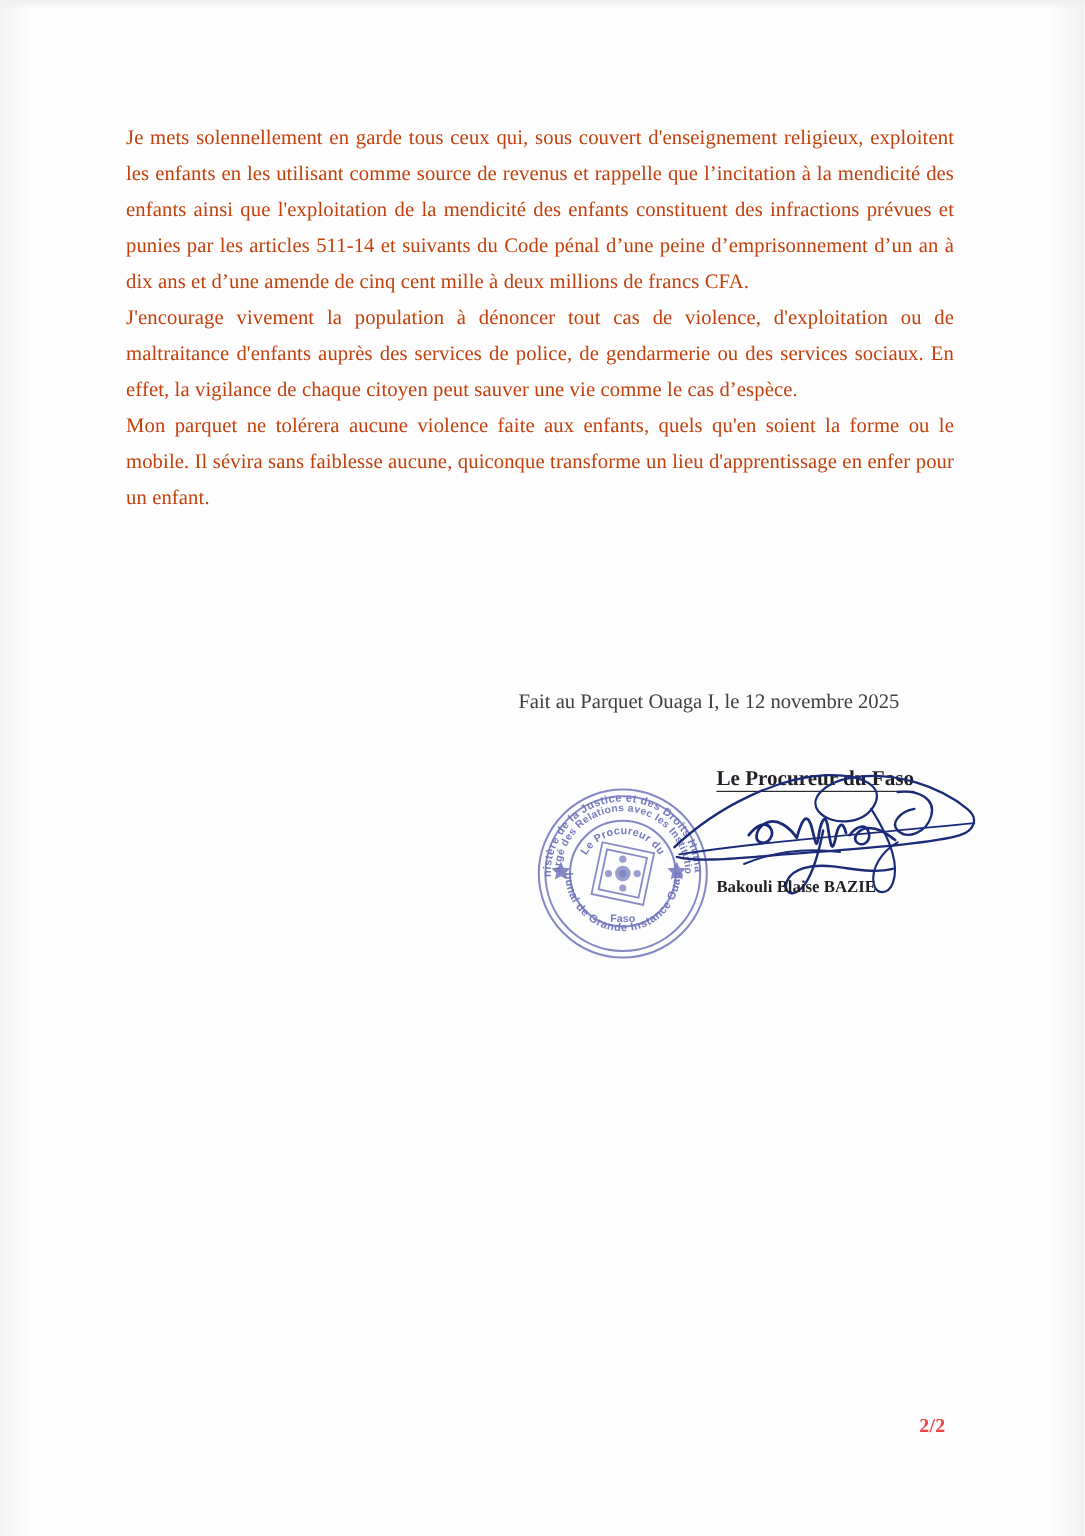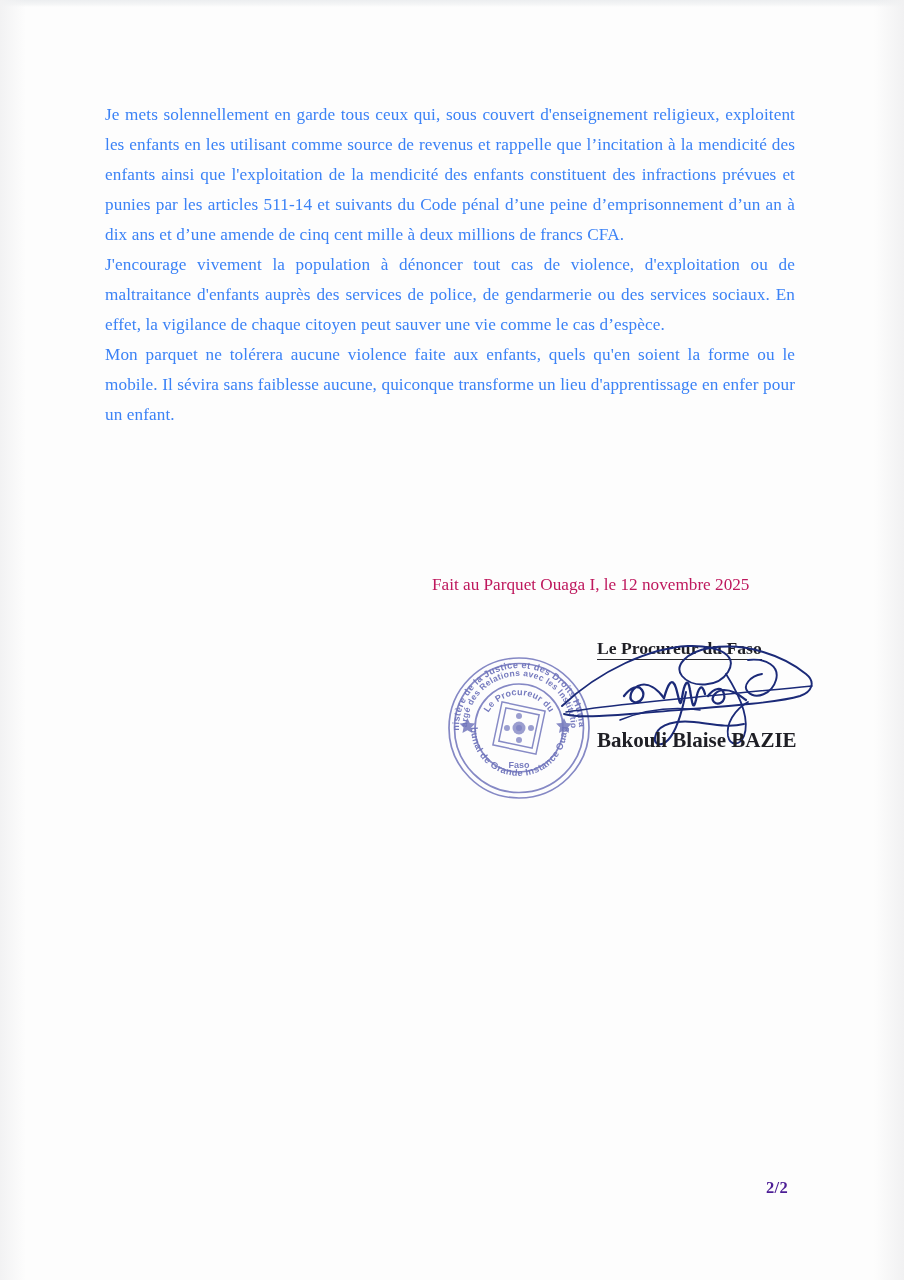--- a/index.html
+++ b/index.html
@@ -48,53 +48,53 @@
     left: 105px;
     top: 100px;
     width: 690px;
   }
   .para {
     margin: 0 0 0 0;
     text-align: justify;
     text-justify: inter-word;
     font-size: 17.2px;
     line-height: 30px;
-    color: #3b82f6;
+    color: #c2410c;
     letter-spacing: 0.1px;
   }
 
   
   .placedate {
     position: absolute;
     left: 432px;
     top: 570px;
     font-size: 17.2px;
     line-height: 30px;
-    color: #be185d;
+    color: #404040;
     white-space: nowrap;
   }
 
   
   .sig-title {
     position: absolute;
     left: 597px;
     top: 638px;
     font-size: 17.6px;
     font-weight: bold;
     color: #1f1f25;
     white-space: nowrap;
     border-bottom: 1.6px solid #2a2a30;
     padding-bottom: 1px;
     line-height: 20px;
   }
   .sig-name {
     position: absolute;
     left: 597px;
     top: 730px;
-    font-size: 21px;
+    font-size: 14px;
     font-weight: bold;
     color: #1f1f25;
     white-space: nowrap;
     line-height: 20px;
   }
 
   
   .signature-ink {
     position: absolute;
     left: 560px;
@@ -114,21 +114,21 @@
     pointer-events: none;
   }
 
   
   .page-number {
     position: absolute;
     left: 766px;
     top: 1178px;
     font-size: 16.5px;
     font-weight: bold;
-    color: #4c1d95;
+    color: #ef4444;
     letter-spacing: 0.3px;
   }
 </style>
 </head>
 <body>
 
 <div id="page">
 
   <div class="scan-top-band"></div>
   <div class="paper-shade-left"></div>

